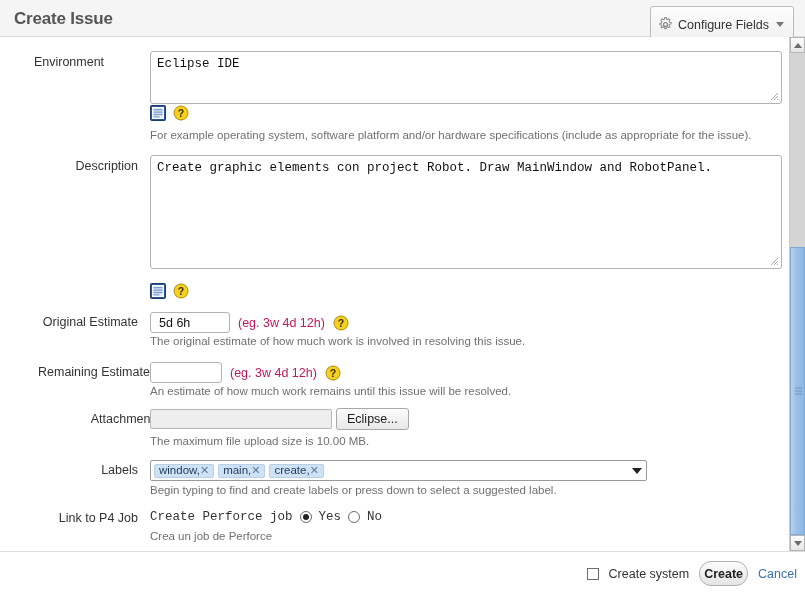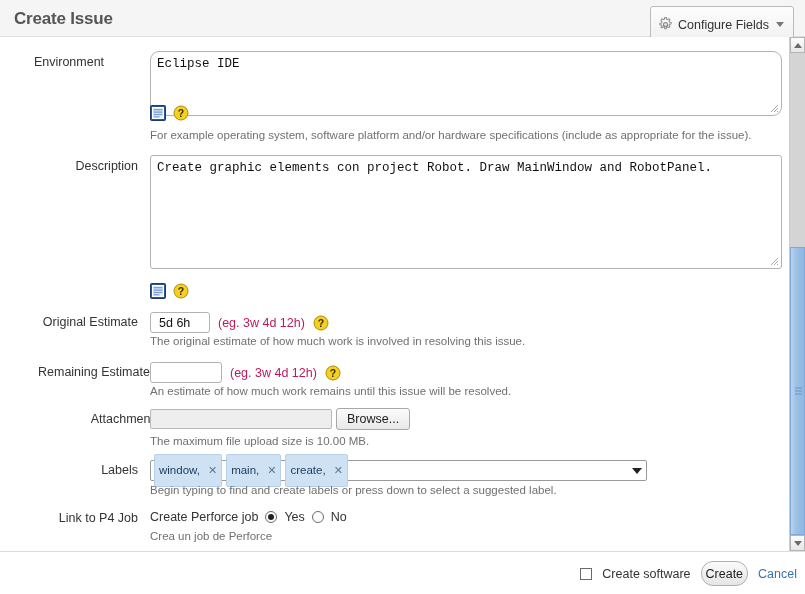--- a/index.html
+++ b/index.html
@@ -157,28 +157,28 @@
     border-radius: 2px;
     background: #ffffff;
     display: flex;
     align-items: center;
     padding: 0 3px;
     gap: 4px;
   }
   .chip {
     display: inline-flex;
     align-items: center;
-    gap: 8px;
+    gap: 0;
     background: #cfe2f3;
     border: 1px solid #b5d0e8;
     border-radius: 2px;
     font-size: 11.5px;
     color: #1b3a5c;
     padding: 0 4px;
-    height: 33px;
+    height: 14px;
     line-height: 15px;
     white-space: nowrap;
   }
   .chip-x { color: #5a7a99; font-size: 11px; cursor: pointer; }
   .labels-caret {
     position: absolute;
     right: 4px; top: 50%;
     transform: translateY(-50%);
     width: 0; height: 0;
     border-left: 5px solid transparent;
@@ -283,21 +283,21 @@
   }
   .create-another-label { font-size: 12.5px; color: #333333; }
   .create-btn {
     height: 25px;
     padding: 0 4px;
     border: 1px solid #b0b0b0;
     border-radius: 12px;
     background: linear-gradient(to bottom, #fbfbfb 0%, #e5e5e5 100%);
     font-size: 12.5px;
     color: #222222;
-    font-weight: normal;
+    font-weight: bold;
     cursor: pointer;
   }
   .cancel-link {
     font-size: 12.5px;
     color: #3b73af;
     cursor: pointer;
     text-decoration: none;
   }
 </style>
 </head>
@@ -320,21 +320,21 @@
     </div>
   </div>
 
   <div class="form-scroll">
     <div class="form-inner">
 
       <div class="row" style="top:14px;">
         <div class="field-label" style="top:4px;text-align:center;">Environment</div>
         <div class="field-ctl" style="top:0;">
           <div style="position:relative;">
-            <textarea class="ta" style="width: 632px; height: 65px; border-radius: 9px;">Eclipse IDE</textarea>
+            <textarea class="ta" style="width: 632px; height: 53px;">Eclipse IDE</textarea>
             <svg class="resize-grip" viewBox="0 0 9 9">
               <path d="M8 1L1 8M8 4L4 8M8 7L7 8" stroke="#aaaaaa" stroke-width="1"></path>
             </svg>
           </div>
         </div>
       </div>
       <div class="icon-row" style="top:68px;">
         <span class="wiki-icon">
           <svg viewBox="0 0 16 16" width="16" height="16">
             <rect x="0.5" y="0.5" width="15" height="15" rx="1" fill="#2b5797" stroke="#1a3c6d"></rect>
@@ -380,21 +380,21 @@
           <svg viewBox="0 0 16 16" width="16" height="16">
             <circle cx="8" cy="8" r="7" fill="#f5d020" stroke="#b08c00"></circle>
             <text x="8" y="12" font-size="10.5" font-family="Liberation Sans, sans-serif" font-weight="bold" fill="#3a2d00" text-anchor="middle">?</text>
           </svg>
         </span>
       </div>
 
       <div class="row" style="top:275px;">
         <div class="field-label" style="top:3px;">Original Estimate</div>
         <div class="field-ctl inline" style="top:0;">
-          <input class="txt" style="width: 60px; padding-left: 8px;" value="5d 6h">
+          <input class="txt" style="width: 80px; padding-left: 8px;" value="5d 6h">
           <span class="eg-text">(eg. 3w 4d 12h)</span>
           <span class="help-icon">
             <svg viewBox="0 0 16 16" width="16" height="16">
               <circle cx="8" cy="8" r="7" fill="#f5d020" stroke="#b08c00"></circle>
               <text x="8" y="12" font-size="10.5" font-family="Liberation Sans, sans-serif" font-weight="bold" fill="#3a2d00" text-anchor="middle">?</text>
             </svg>
           </span>
         </div>
       </div>
       <div class="hint" style="top:298px;">The original estimate of how much work is involved in resolving this issue.</div>
@@ -411,21 +411,21 @@
             </svg>
           </span>
         </div>
       </div>
       <div class="hint" style="top:348px;">An estimate of how much work remains until this issue will be resolved.</div>
 
       <div class="row" style="top:371px;">
         <div class="field-label" style="top:4px;margin-left:16px;">Attachment</div>
         <div class="field-ctl inline" style="top:0;gap:4px;">
           <div class="file-fake"></div>
-          <button class="browse-btn">Browse...</button>
+          <button class="browse-btn">Eclipse...</button>
         </div>
       </div>
       <div class="hint" style="top:398px;">The maximum file upload size is 10.00 MB.</div>
 
       <div class="row" style="top:423px;">
         <div class="field-label" style="top:3px;">Labels</div>
         <div class="field-ctl" style="top:0;">
           <div class="labels-box">
             <span class="chip">
               <span>window,</span>
@@ -440,21 +440,21 @@
               <span class="chip-x">✕</span>
             </span>
             <span class="labels-caret"></span>
           </div>
         </div>
       </div>
       <div class="hint" style="top:447px;">Begin typing to find and create labels or press down to select a suggested label.</div>
 
       <div class="row" style="top:473px;">
         <div class="field-label" style="top:1px;">Link to P4 Job</div>
-        <div class="field-ctl" style="top:0;">
+        <div class="field-ctl" style="top:0;font-family:Liberation Mono, monospace;">
           <div style="display:flex;align-items:center;gap:7px;font-size:12.5px;color:#333333;white-space:nowrap;">
             <span>Create Perforce job</span>
             <span class="radio checked"></span>
             <span>Yes</span>
             <span class="radio"></span>
             <span>No</span>
           </div>
         </div>
       </div>
       <div class="hint" style="top:493px;">Crea un job de Perforce</div>
@@ -475,19 +475,19 @@
       </span>
     </div>
     <div class="sb-btn sb-down">
       <span class="sb-arrow-down"></span>
     </div>
   </div>
 
   <div class="footer">
     <div class="footer-row">
       <span class="check"></span>
-      <span class="create-another-label">Create software</span>
+      <span class="create-another-label">Create system</span>
       <button class="create-btn">Create</button>
       <span class="cancel-link">Cancel</span>
     </div>
   </div>
 
 </div>
 
 </body></html>

